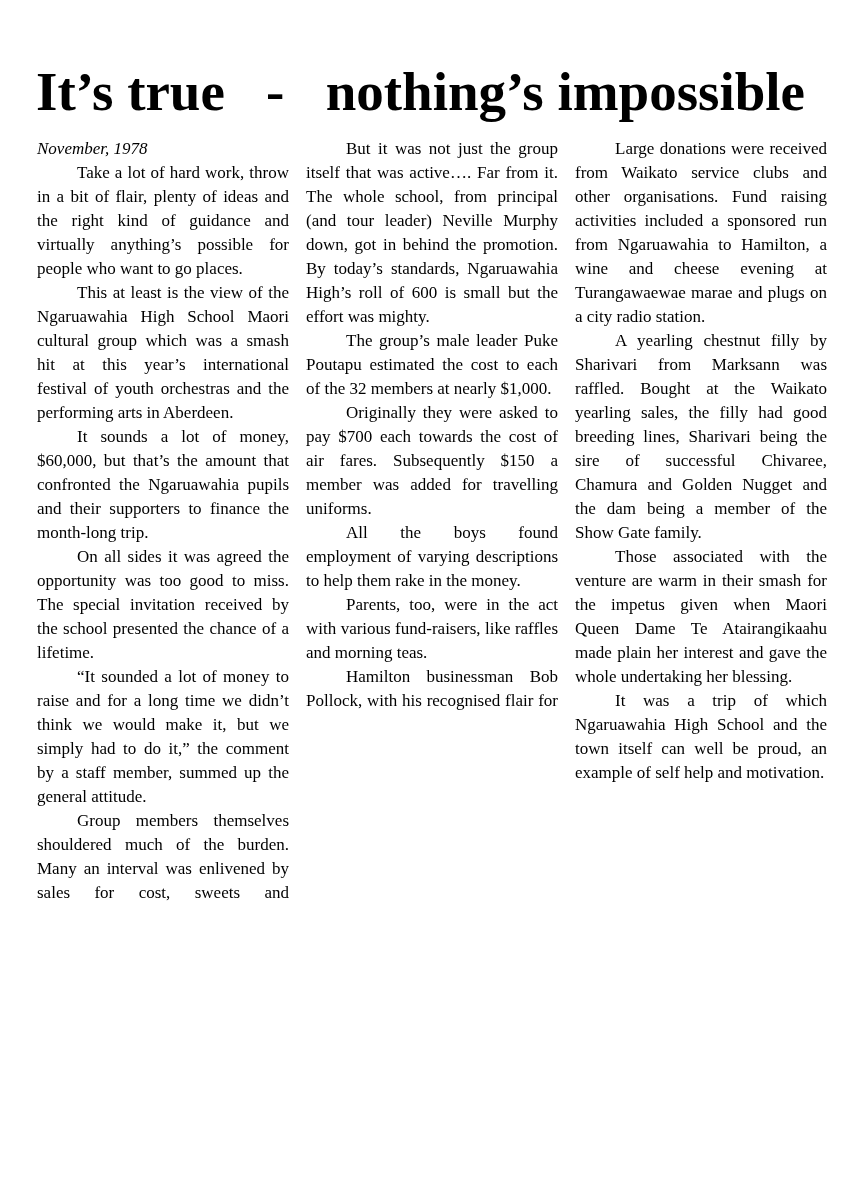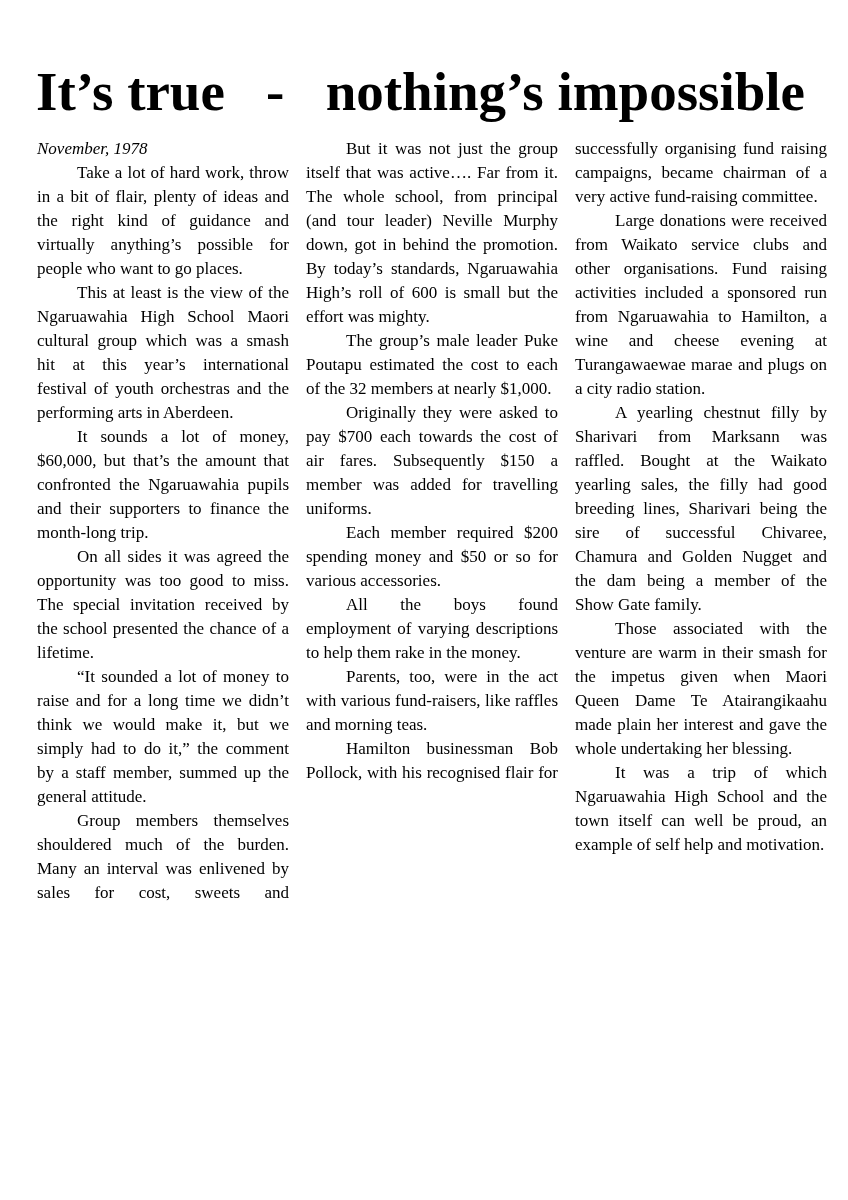--- a/index.html
+++ b/index.html
@@ -73,28 +73,26 @@
       <p class="indent">It sounds a lot of money, $60,000, but that’s the amount that confronted the Ngaruawahia pupils and their supporters to finance the month-long trip.</p>
       <p class="indent">On all sides it was agreed the opportunity was too good to miss. The special invitation received by the school presented the chance of a lifetime.</p>
       <p class="indent">“It sounded a lot of money to raise and for a long time we didn’t think we would make it, but we simply had to do it,” the comment by a staff member, summed up the general attitude.</p>
       <p class="indent cont-end">Group members themselves shouldered much of the burden. Many an interval was enlivened by sales for cost, sweets and</p>
     </div>
 
     <div class="col">
       <p class="indent">But it was not just the group itself that was active…. Far from it. The whole school, from principal (and tour leader) Neville Murphy down, got in behind the promotion. By today’s standards, Ngaruawahia High’s roll of 600 is small but the effort was mighty.</p>
       <p class="indent">The group’s male leader Puke Poutapu estimated the cost to each of the 32 members at nearly $1,000.</p>
       <p class="indent">Originally they were asked to pay $700 each towards the cost of air fares. Subsequently $150 a member was added for travelling uniforms.</p>
-      <p class="indent">Each member required $200 spending money and $50 or so for various accessories.</p>
       <p class="indent">All the boys found employment of varying descriptions to help them rake in the money.</p>
       <p class="indent">Parents, too, were in the act with various fund-raisers, like raffles and morning teas.</p>
       <p class="indent cont-end">Hamilton businessman Bob Pollock, with his recognised flair for</p>
     </div>
 
     <div class="col">
-      <p>successfully organising fund raising campaigns, became chairman of a very active fund-raising committee.</p>
       <p class="indent">Large donations were received from Waikato service clubs and other organisations. Fund raising activities included a sponsored run from Ngaruawahia to Hamilton, a wine and cheese evening at Turangawaewae marae and plugs on a city radio station.</p>
       <p class="indent">A yearling chestnut filly by Sharivari from Marksann was raffled. Bought at the Waikato yearling sales, the filly had good breeding lines, Sharivari being the sire of successful Chivaree, Chamura and Golden Nugget and the dam being a member of the Show Gate family.</p>
       <p class="indent">Those associated with the venture are warm in their smash for the impetus given when Maori Queen Dame Te Atairangikaahu made plain her interest and gave the whole undertaking her blessing.</p>
       <p class="indent">It was a trip of which Ngaruawahia High School and the town itself can well be proud, an example of self help and motivation.</p>
     </div>
 
   </div>
 </div>
 
 </body></html>

